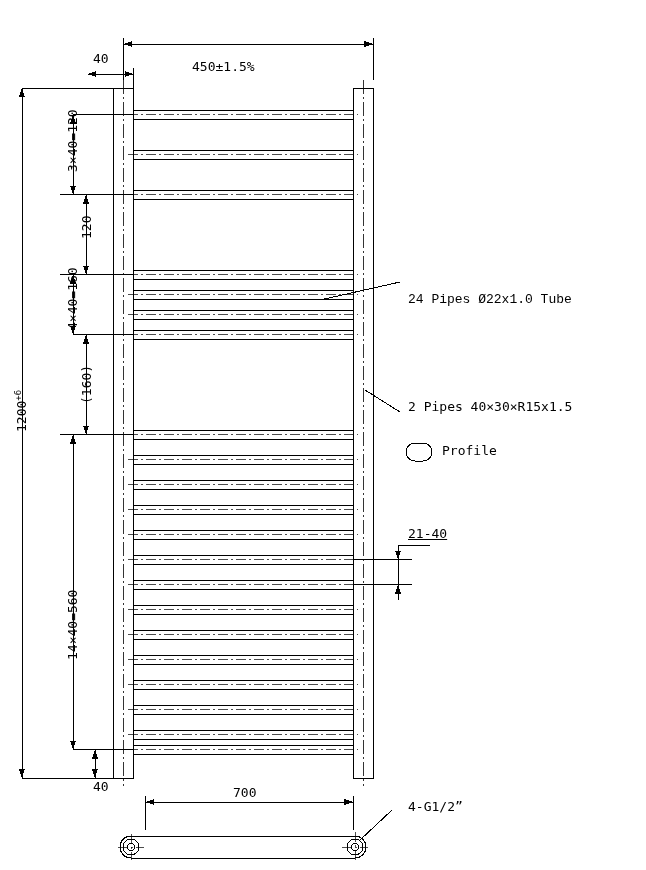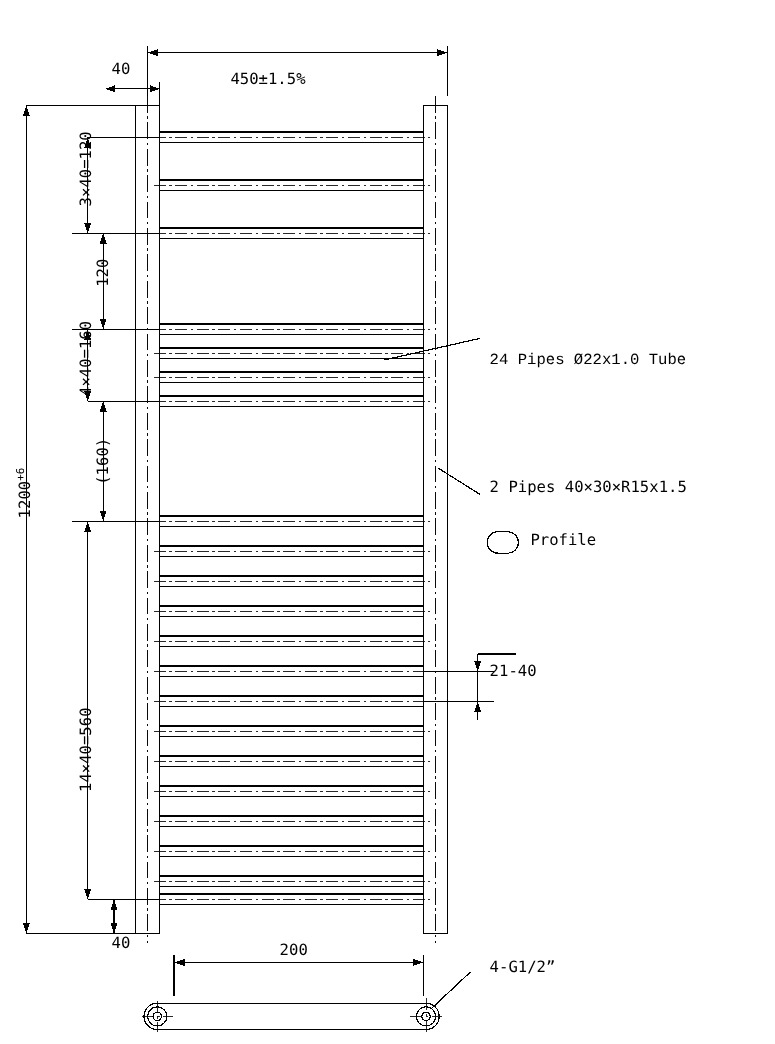--- a/index.html
+++ b/index.html
@@ -192,25 +192,25 @@
 <div class="lbl rot" style="left:80px;top:404px;">(160)</div>
 
 <div class="lbl rot" style="left:66px;top:660px;">14×40=560</div>
 
 <div class="lbl" style="left:93px;top:780px;">40</div>
 
 <div class="lbl rot" style="left:14px;top:432px;">
   <span>1200</span><span class="sup">+6</span>
 </div>
 
-<div class="lbl" style="left:408px;top:553px;">21-40</div>
+<div class="lbl" style="left:408px;top:527px;text-decoration:underline;">21-40</div>
 
 <div class="lbl" style="left:408px;top:293px;font-family:Liberation Mono, monospace;">24 Pipes Ø22x1.0 Tube</div>
 
 <div class="lbl" style="left:408px;top:400px;">2 Pipes 40×30×R15x1.5</div>
 
 <div class="lbl" style="left:442px;top:444px;">Profile</div>
 
-<div class="lbl" style="left:233px;top:786px;">200</div>
+<div class="lbl" style="left:233px;top:786px;">700</div>
 
 <div class="lbl" style="left:390px;top:800px;margin-left:18px;">4-G1/2”</div>
 
 </div>
 
 </body></html>

